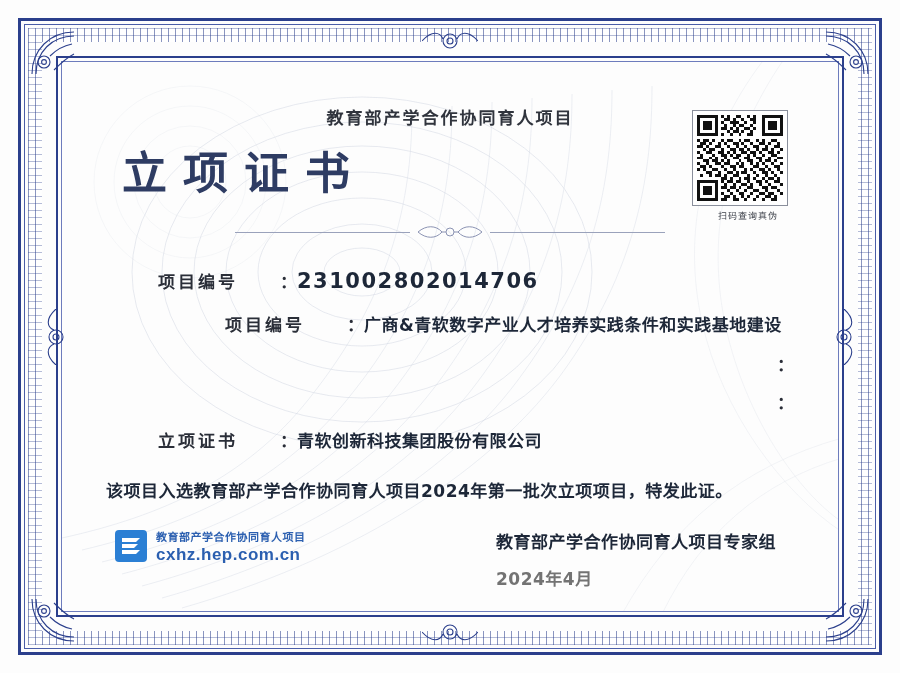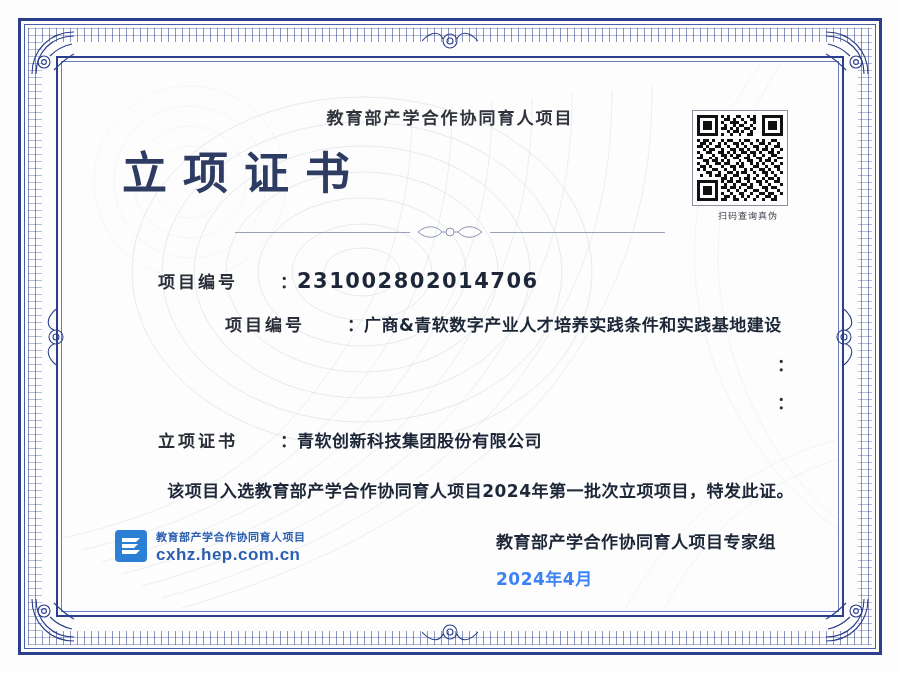--- a/index.html
+++ b/index.html
@@ -241,21 +241,21 @@
     font-family: "DejaVu Sans", "Liberation Sans", sans-serif;
   }
   .field-value.mono {
     font-size: 21px;
     letter-spacing: 1.5px;
     font-family: "DejaVu Sans", "Liberation Sans", sans-serif;
   }
 
   .statement {
     margin-top: 22px;
-    text-align: right;
+    text-align: left;
     font-size: 17px;
     font-weight: 700;
     color: #1d2738;
     letter-spacing: 0.5px;
     font-family: "DejaVu Sans", "Liberation Sans", sans-serif;
   }
 
   .footer {
     margin-top: 26px;
     display: flex;
@@ -295,21 +295,21 @@
   }
   .sign-org {
     font-size: 17px;
     color: #1d2738;
     font-weight: 600;
     letter-spacing: 0.5px;
     font-family: "DejaVu Sans", "Liberation Sans", sans-serif;
   }
   .sign-date {
     font-size: 17px;
-    color: #3b82f6;
+    color: #737373;
     font-weight: 600;
     margin-top: 12px;
     letter-spacing: 0.5px;
     font-family: "DejaVu Sans", "Liberation Sans", sans-serif;
   }
 </style>
 </head>
 <body>
 
 <div class="certificate">

